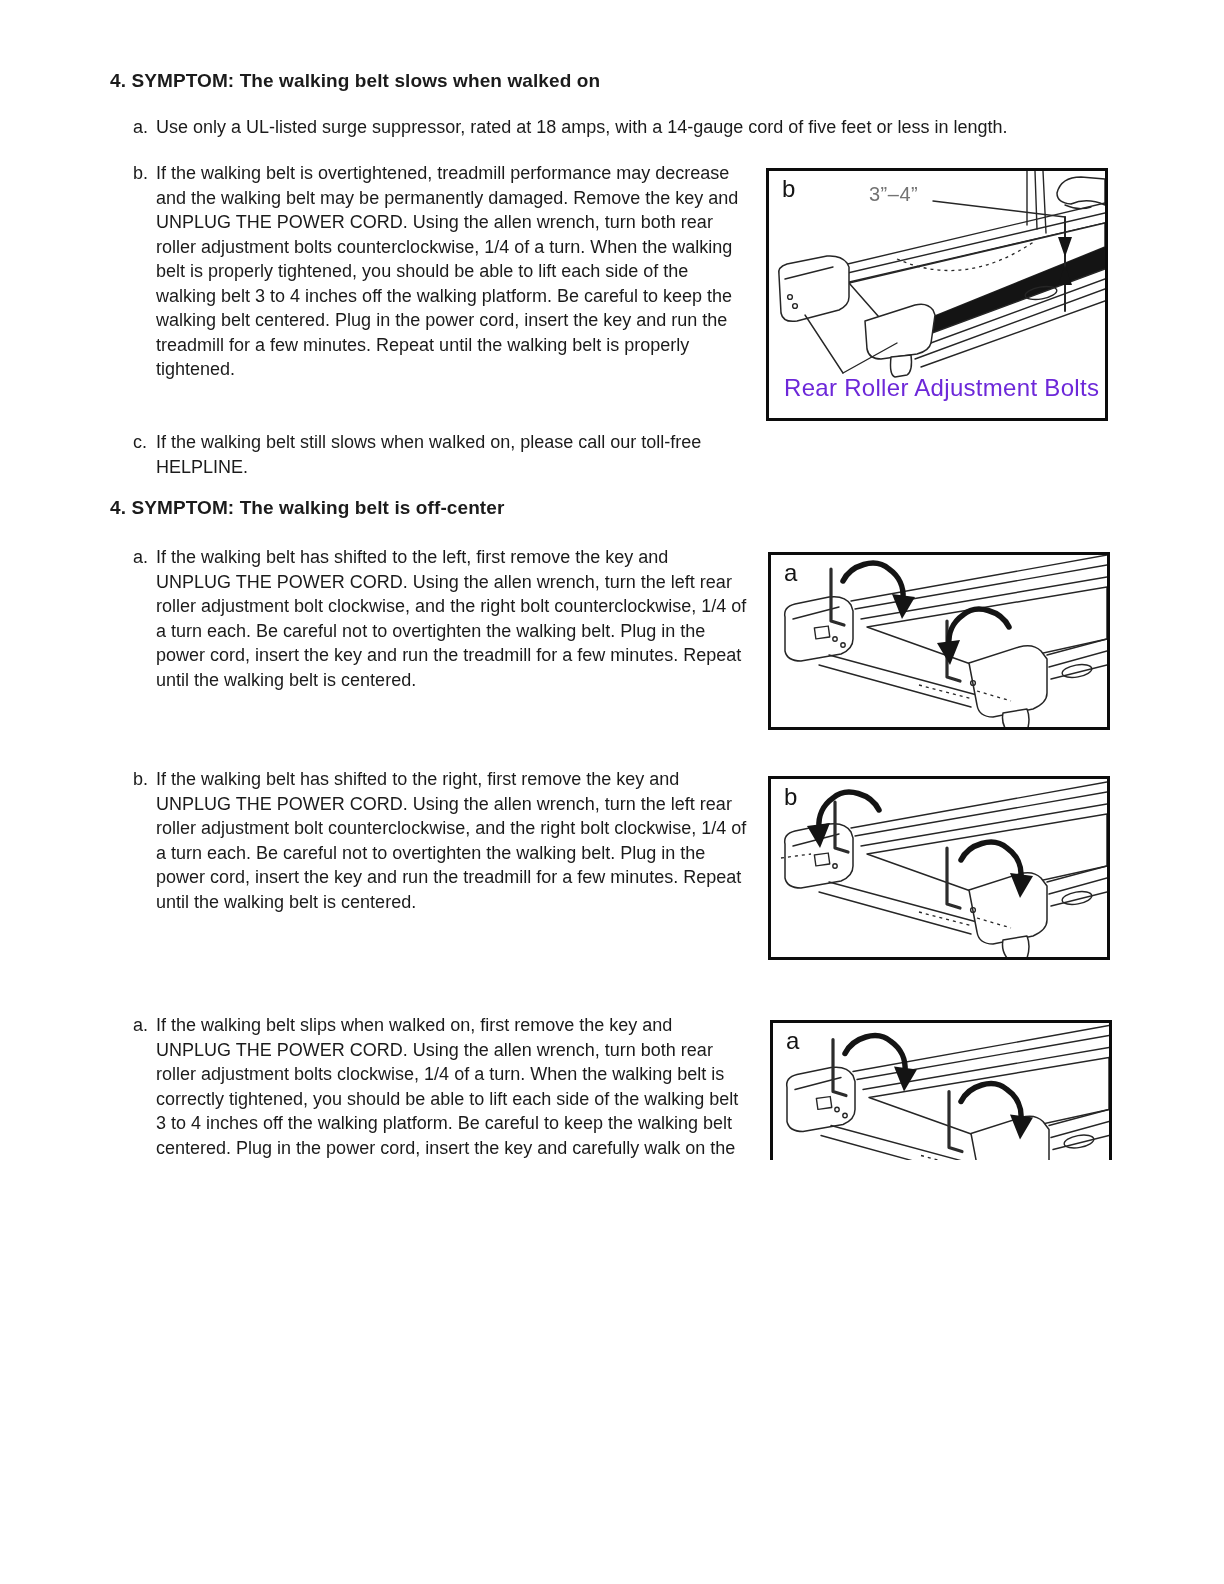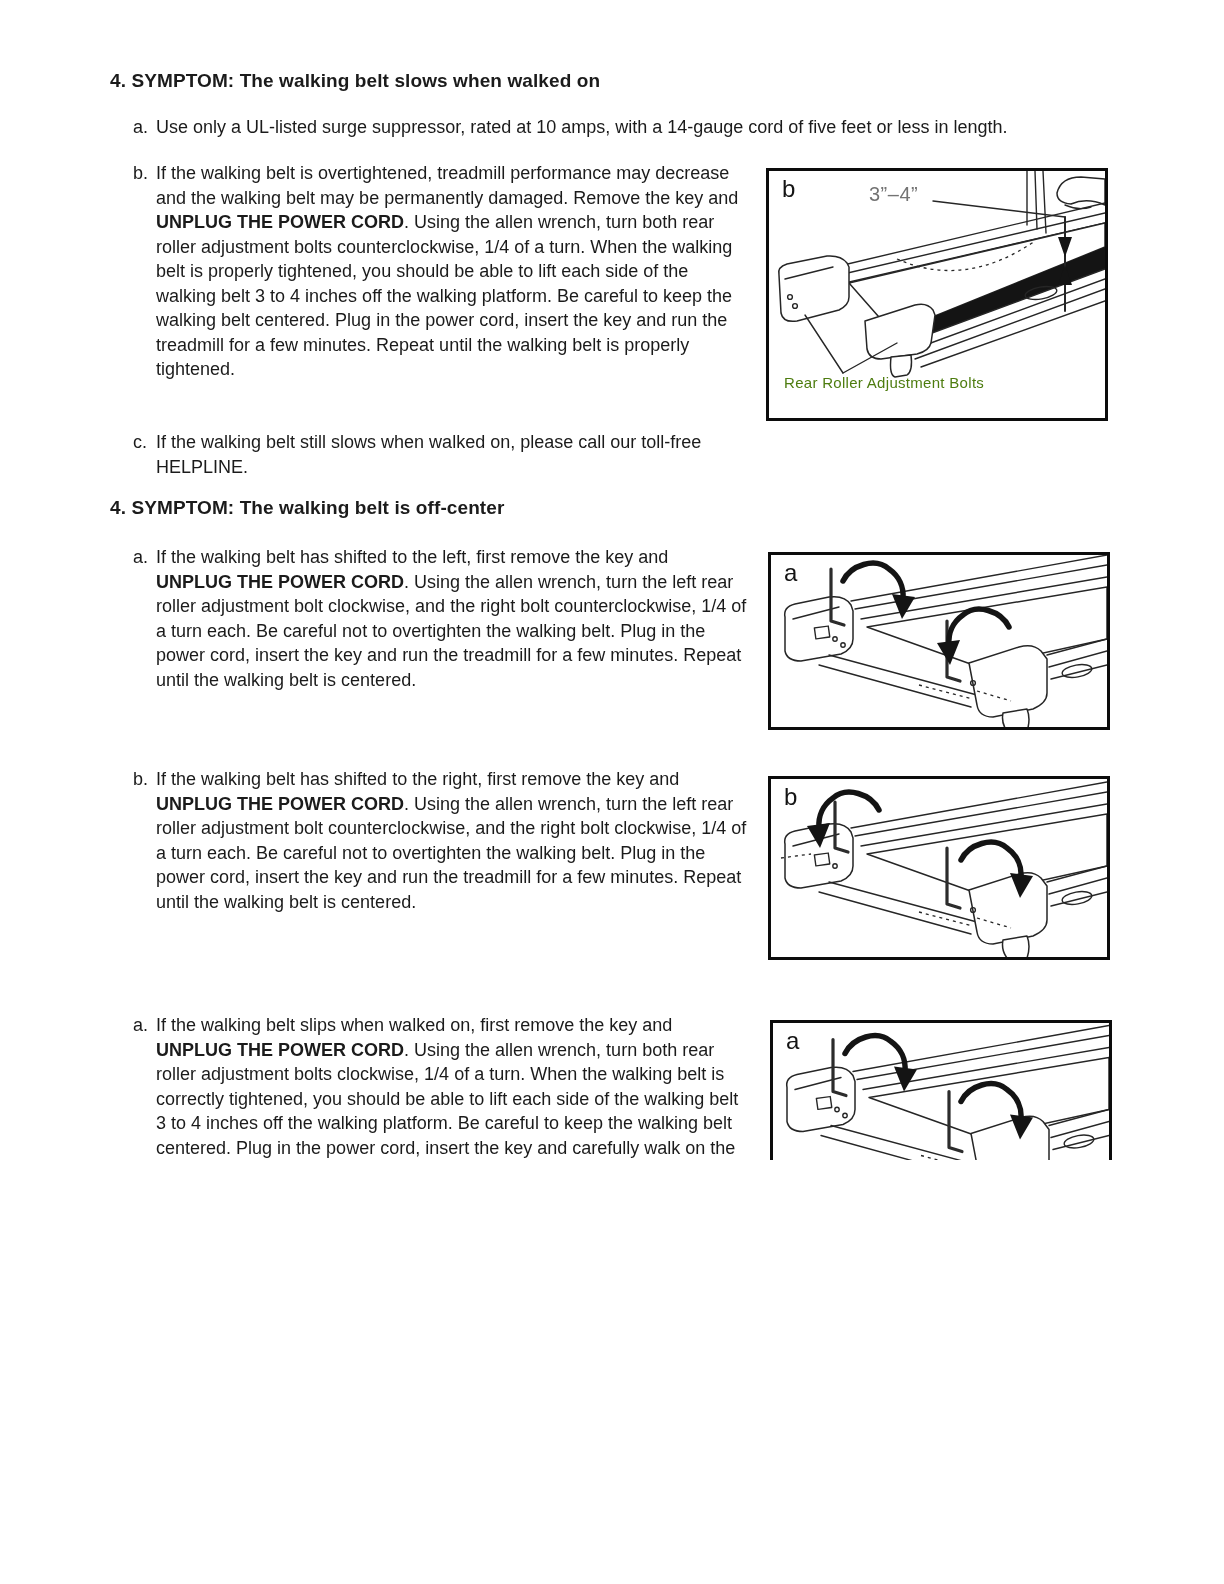--- a/index.html
+++ b/index.html
@@ -20,21 +20,21 @@
     letter-spacing: 0.1px;
     white-space: nowrap;
   }
   .item {
     display: flex;
     font-size: 18px;
     line-height: 24.5px;
   }
   .item .marker { flex: 0 0 23px; }
   .item .body { flex: 1 1 auto; }
-  .item .body strong { font-weight: bold; }
+  .item .body strong { font-weight: normal; }
   .figure {
     border: 3px solid #0c0c0c;
     background: #ffffff;
   }
   .fig-label {
     position: absolute;
     left: 13px;
     top: 4px;
     font-size: 24px;
     color: #141414;
@@ -44,22 +44,22 @@
     left: 100px;
     top: 12px;
     font-size: 20px;
     color: #737373;
     letter-spacing: 0.5px;
   }
   .fig-caption {
     position: absolute;
     left: 15px;
     top: 203px;
-    font-size: 15px;
-    color: #4d7c0f;
+    font-size: 24px;
+    color: #6d28d9;
     letter-spacing: 0.3px;
     white-space: nowrap;
   }
   .fig-svg { position: absolute; left: 0; top: 0; }
   .page-number {
     position: absolute;
     left: 0; right: 0;
     top: 1492px;
     text-align: right;
     font-size: 18px;
@@ -75,21 +75,21 @@
 </style>
 </head>
 <body>
 
 <div class="page">
 
   <div class="abs sec-heading" style="left:110px; top:70px;">4. SYMPTOM: The walking belt slows when walked on</div>
 
   <div class="abs item" style="left:133px; top:115px; width:1000px;">
     <span class="marker">a.</span>
-    <span class="body"><span>Use only a UL-listed surge suppressor, rated at 10 amps, with a 14-gauge cord of five feet or less in length.</span></span>
+    <span class="body"><span>Use only a UL-listed surge suppressor, rated at 18 amps, with a 14-gauge cord of five feet or less in length.</span></span>
   </div>
 
   <div class="abs item" style="left:133px; top:161px; width:618px;">
     <span class="marker">b.</span>
     <span class="body"><span>If the walking belt is overtightened, treadmill performance may decrease and the walking belt may be permanently damaged. Remove the key and </span><strong>UNPLUG THE POWER CORD</strong><span>. Using the allen wrench, turn both rear roller adjustment bolts counterclockwise, 1/4 of a turn. When the walking belt is properly tightened, you should be able to lift each side of the walking belt 3 to 4 inches off the walking platform. Be careful to keep the walking belt centered. Plug in the power cord, insert the key and run the treadmill for a few minutes. Repeat until the walking belt is properly tightened.</span></span>
   </div>
 
   <div class="abs figure" style="left:766px; top:168px; width:342px; height:253px;">
     <svg class="fig-svg" width="336" height="247" viewBox="0 0 336 247">
 

